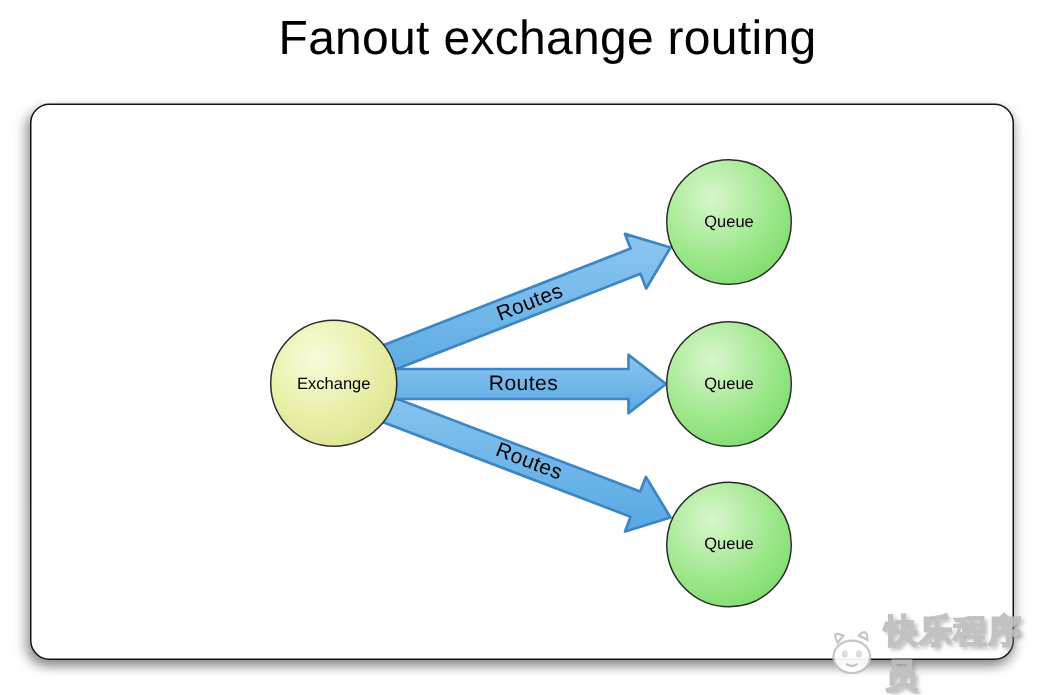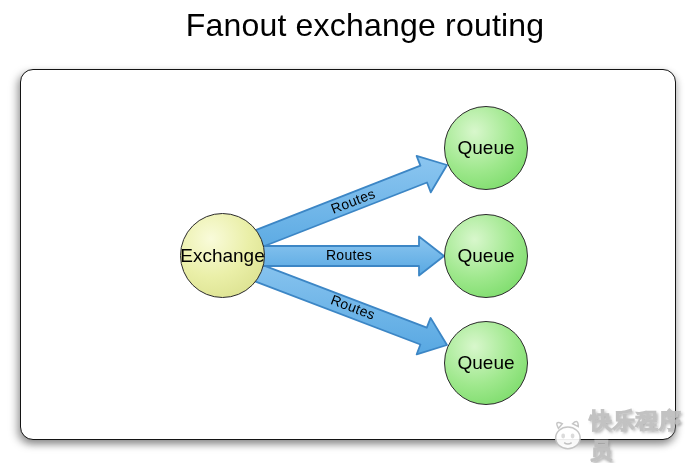--- a/index.html
+++ b/index.html
@@ -37,21 +37,21 @@
     fill: url(#arrowGrad);
     stroke: var(--arrow-stroke, #3c86c5);
     stroke-width: 1.8;
     stroke-linejoin: round;
   }
 
   .node {
     position: absolute; border-radius: 50%;
     border: 1.6px solid var(--node-border, #2a2a2a);
     display: flex; align-items: center; justify-content: center;
-    font-size: 19px; color: #000; z-index: 3;
+    font-size: 11px; color: #000; z-index: 3;
     box-sizing: border-box;
   }
   .node-exchange {
     left: 180px; top: 213px; width: 85px; height: 85px;
     background: radial-gradient(circle at 36% 30%,
       var(--exchange-fill-light, #f8fad6) 0%,
       var(--exchange-fill-mid, #e9eea6) 48%,
       var(--exchange-fill-dark, #d6dc86) 100%);
     text-align: right;
   }

